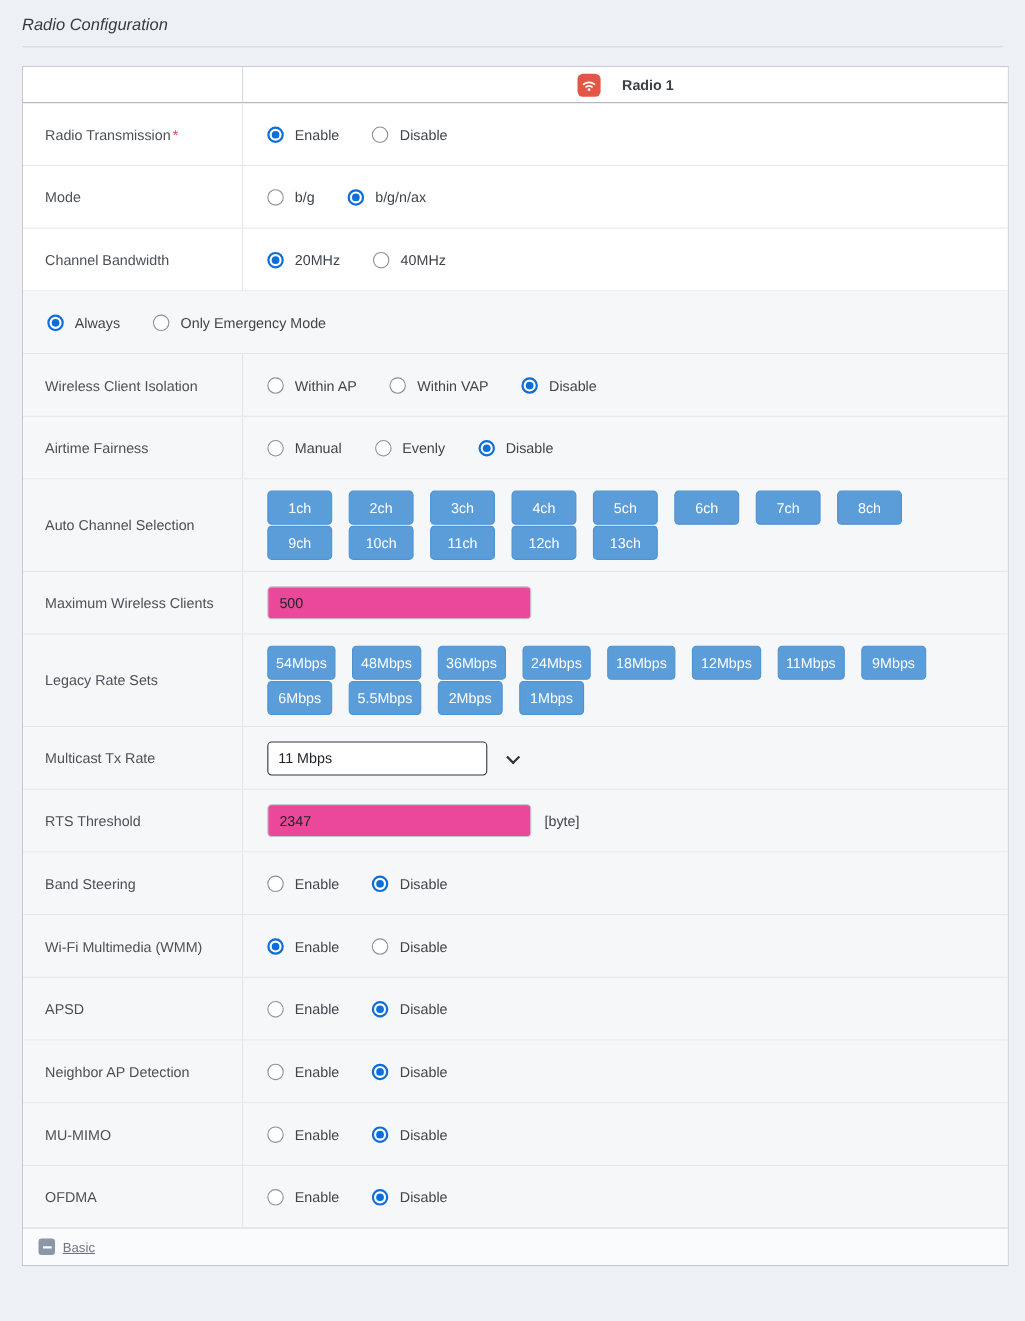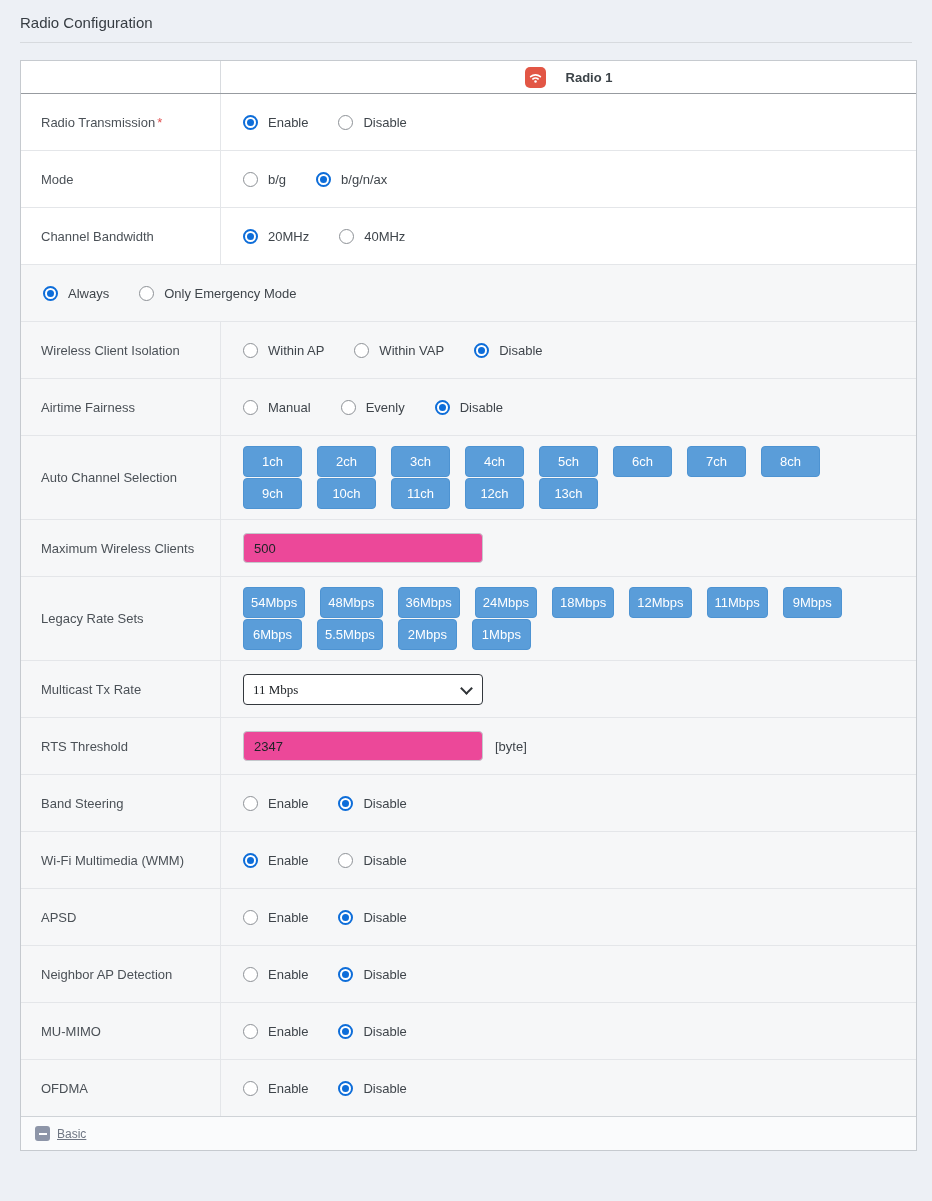--- a/index.html
+++ b/index.html
@@ -1,20 +1,20 @@
 <!DOCTYPE html>
 <html><head>
 <meta charset="utf-8">
 <style>
   * { margin:0; padding:0; box-sizing:border-box; }
   html,body { background:#edf0f5; font-family:"Liberation Sans", sans-serif; }
   body { width:932px; min-height:1201px; }
 
   .page { padding-top:14px; }
-  .page-header { margin:0 20px; padding-bottom:11px; border-bottom:1px solid #d7dade; }
+  .page-header { margin:0 20px; padding-bottom:11px; border-bottom:1px solid #d7dade;font-style:italic; }
   .page-title { font-size:15px; font-weight:400; color:#363c42; }
 
   .panel { margin:17px 15px 24px 20px; background:#fff; border:1px solid #c6cacf; }
 
   .thead { display:flex; height:33px; border-bottom:1px solid #979ba0; background:#fff; }
   .thead .label-col { width:200px; border-right:1px solid #d8dbdf; }
   .thead .value-col { flex:1; display:flex; align-items:center; justify-content:center; gap:20px; }
   .radio-title { font-size:13px; font-weight:700; color:#3c4348; }
   .wifi-badge { width:21px; height:21px; background:#e25645; border-radius:5px;
                 display:flex; align-items:center; justify-content:center; }
@@ -41,24 +41,24 @@
   .chip { min-width:59px; height:31px; padding:0 7px; background:#5a9dd9; border:1px solid #4d93d2;
           border-radius:4px; color:#fff; font-size:13px; display:inline-flex;
           align-items:center; justify-content:center; cursor:pointer; }
 
   .txt-input { width:240px; height:30px; border:1px solid #c4c8cc; border-radius:4px;
                padding:0 10px; font-size:13px; color:#202428; background:#ec4899;
                font-family:Liberation Sans, sans-serif; }
   .suffix { margin-left:12px; }
 
   .select-wrap { position:relative; width:240px; }
-  .sel-input { width:240px; height:31px; border:1px solid #33383d; border-radius:4px;
+  .sel-input { width:200px; height:31px; border:1px solid #33383d; border-radius:4px;
                padding:0 26px 0 9px; font-size:13px; color:#202428; background:#fff;
                appearance:none; -webkit-appearance:none; -moz-appearance:none;
-               font-family:Liberation Serif, serif; }
+               font-family:Liberation Sans, sans-serif; }
   .select-wrap::after { content:""; position:absolute; right:12px; top:10px; width:7px; height:7px;
                border-right:2px solid #2f3337; border-bottom:2px solid #2f3337;
                transform:rotate(45deg); pointer-events:none; }
 
   .panel-footer { display:flex; justify-content:flex-start; align-items:center; gap:7px;
                   height:33px; background:#fafbfc; padding:0 14px; }
   .minus-icon { width:15px; height:15px; background:#8d95a8; border-radius:3px;
                 display:flex; align-items:center; justify-content:center; cursor:pointer; }
   .minus-icon i { display:block; width:8px; height:2px; background:#fff; }
   .basic-link { color:#6f7683; font-size:12px; text-decoration:underline; cursor:pointer; }

